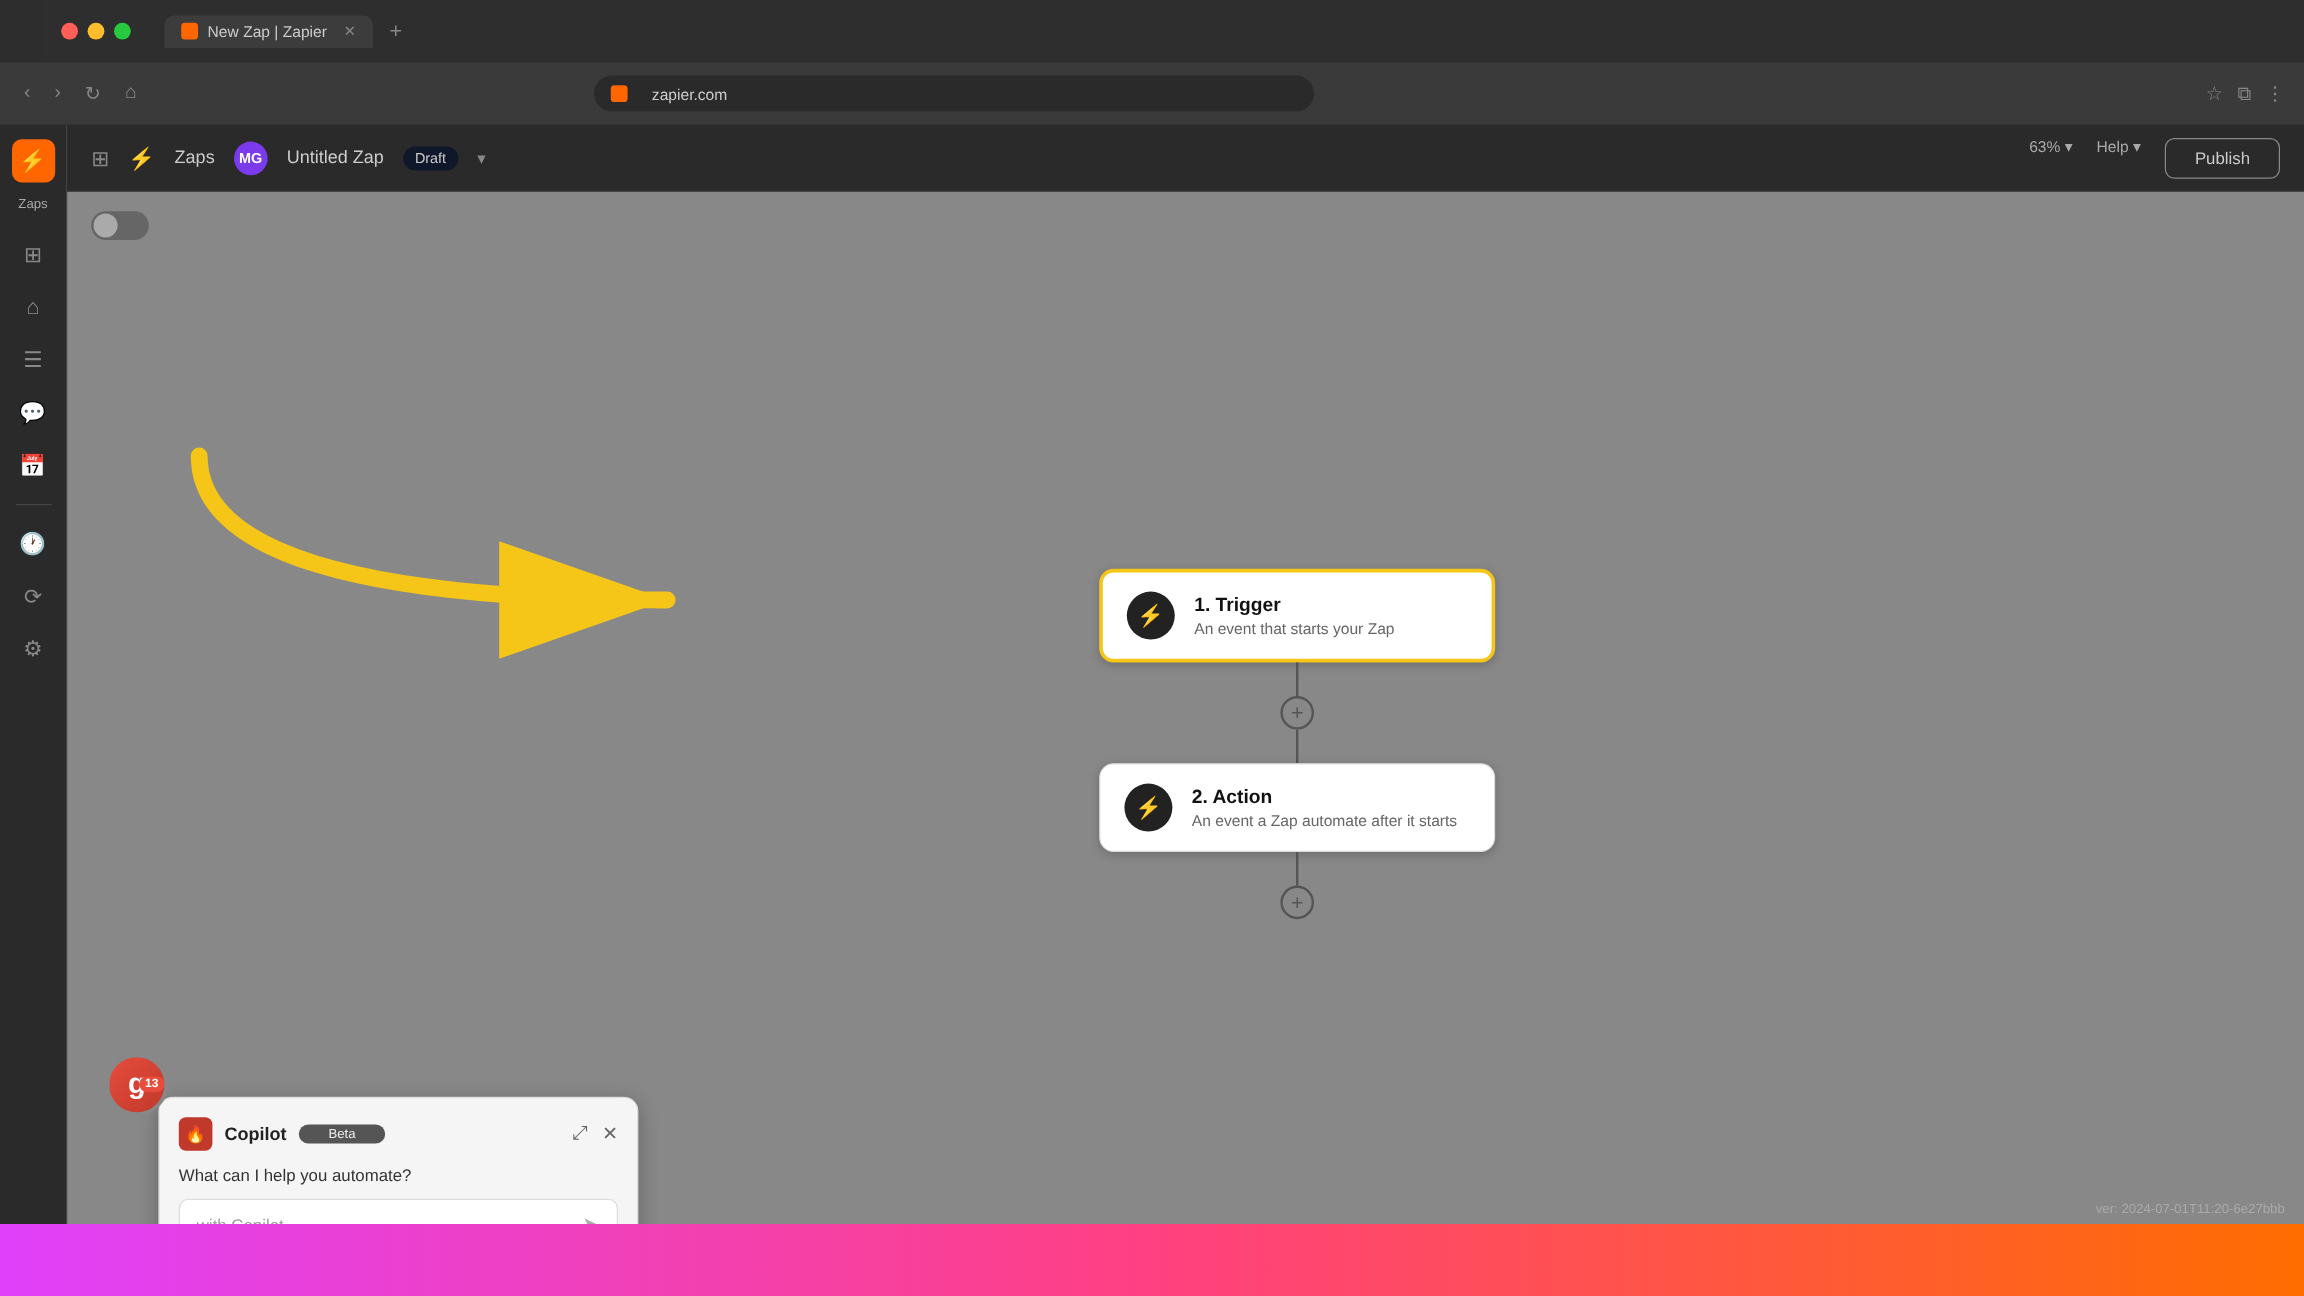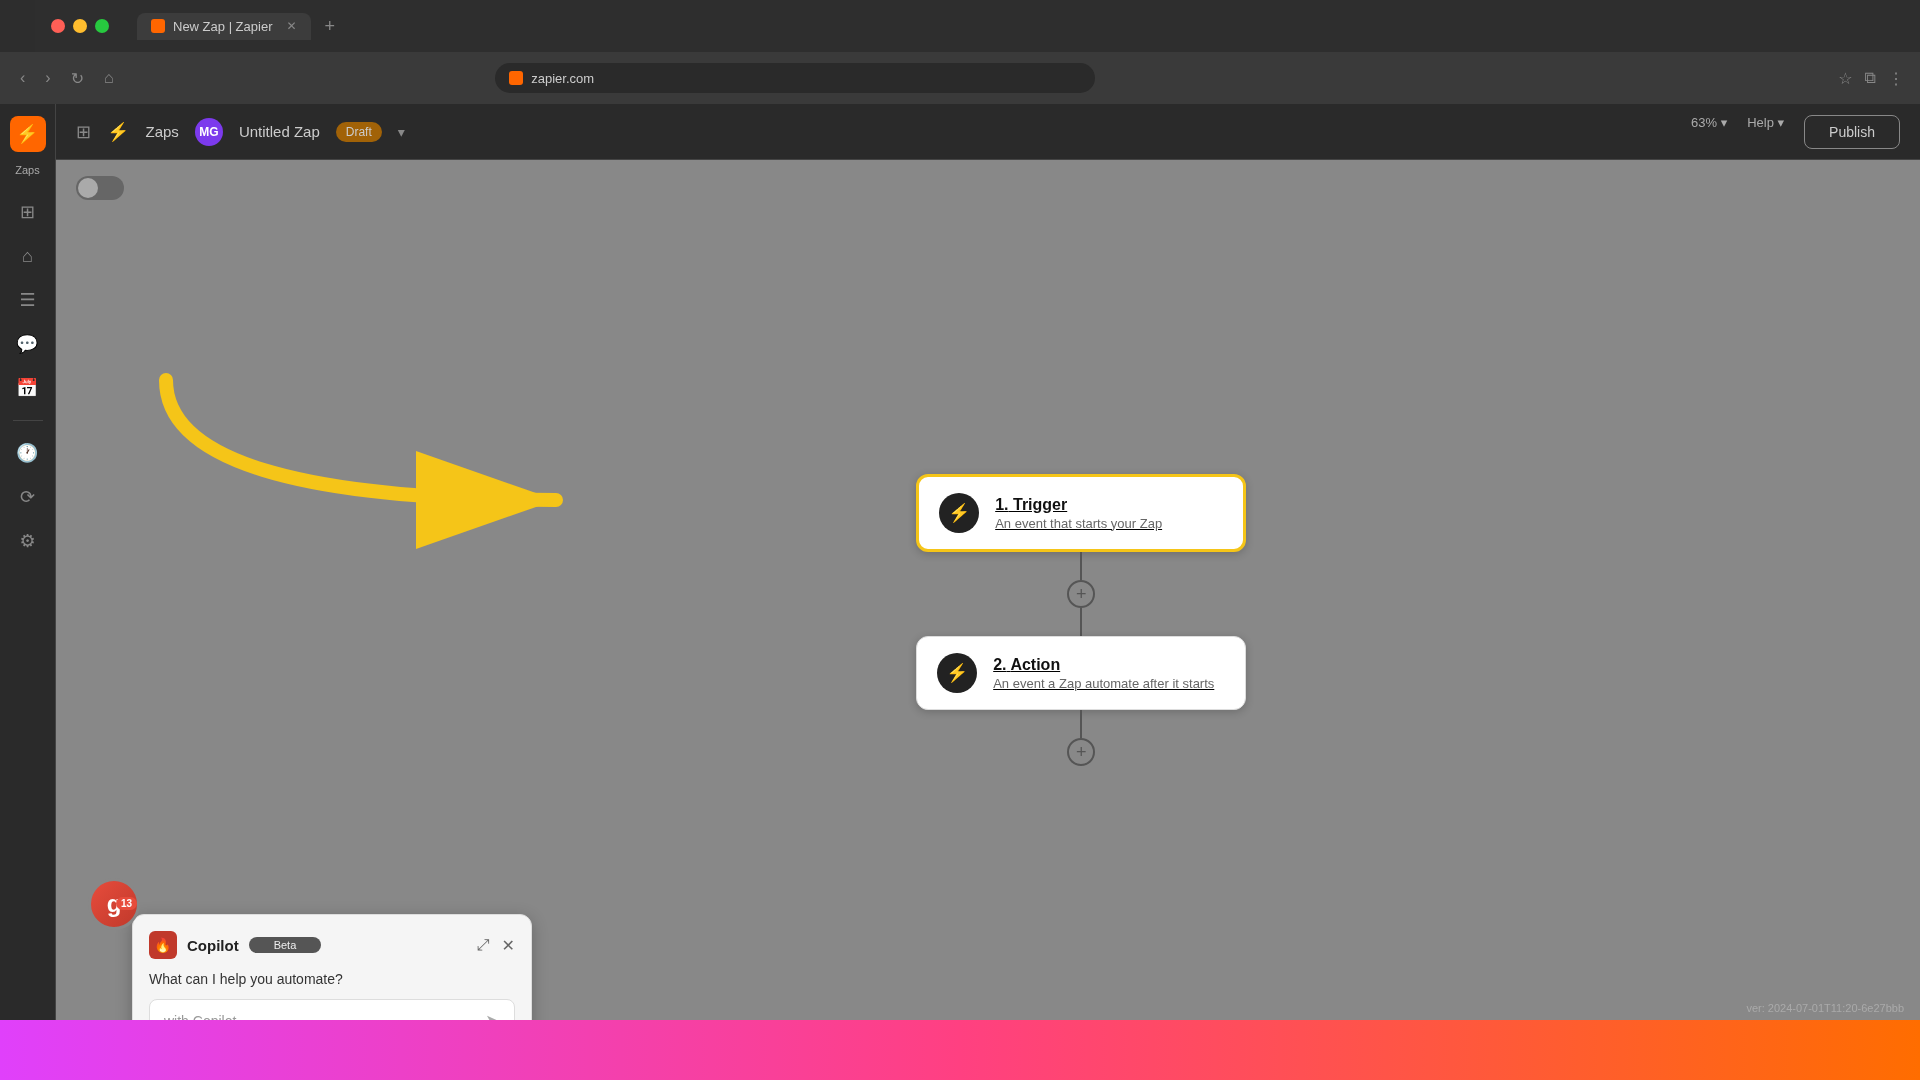--- a/index.html
+++ b/index.html
@@ -62,21 +62,21 @@
     }
     .nav-btn { color: #888; font-size: 16px; cursor: pointer; padding: 4px; }
     .address-bar {
       flex: 1;
       background: #2a2a2a;
       border-radius: 20px;
       height: 30px;
       display: flex;
       align-items: center;
       padding: 0 14px;
-      gap: 8px;
+      gap: 20px;
       max-width: 600px;
       margin: 0 auto;
     }
     .address-favicon { width: 14px; height: 14px; background: #ff6600; border-radius: 3px; }
     .address-text { color: #ccc; font-size: 13px; }
     .browser-actions { display: flex; gap: 12px; align-items: center; margin-left: auto; color: #888; font-size: 16px; }
 
     
     .app {
       display: flex;
@@ -130,21 +130,21 @@
       border-bottom: 1px solid #444;
       position: absolute;
       top: 104px;
       left: 56px;
       right: 0;
       z-index: 10;
     }
     .topbar-grid { font-size: 18px; color: #888; cursor: pointer; }
     .topbar-title { color: #ccc; font-size: 15px; font-weight: 500; }
     .draft-badge {
-      background: #a16207;
+      background: #0f172a;
       color: #ccc;
       border-radius: 12px;
       padding: 3px 10px;
       font-size: 12px;
     }
     .topbar-chevron { color: #888; font-size: 14px; cursor: pointer; }
     .topbar-right { margin-left: auto; display: flex; align-items: flex-start; gap: 20px; }
     .zoom-control { color: #aaa; font-size: 13px; cursor: pointer; }
     .help-btn { color: #aaa; font-size: 13px; cursor: pointer; }
     .publish-btn {
@@ -219,21 +219,21 @@
       border: 1px solid #ddd;
     }
     .zap-node-icon {
       width: 40px; height: 40px;
       background: #222;
       border-radius: 50%;
       display: flex; align-items: center; justify-content: center;
       flex-shrink: 0;
     }
     .zap-node-icon-bolt { color: #f5c518; font-size: 18px; font-weight: bold; }
-    .zap-node-text { flex: 1; text-decoration: underline; }
+    .zap-node-text { flex: 1; }
     .zap-node-title { font-size: 16px; font-weight: 700; color: #111; }
     .zap-node-subtitle { font-size: 13px; color: #666; margin-top: 2px; }
 
     .zap-connector {
       display: flex;
       flex-direction: column;
       align-items: center;
       gap: 0;
     }
     .connector-line {

